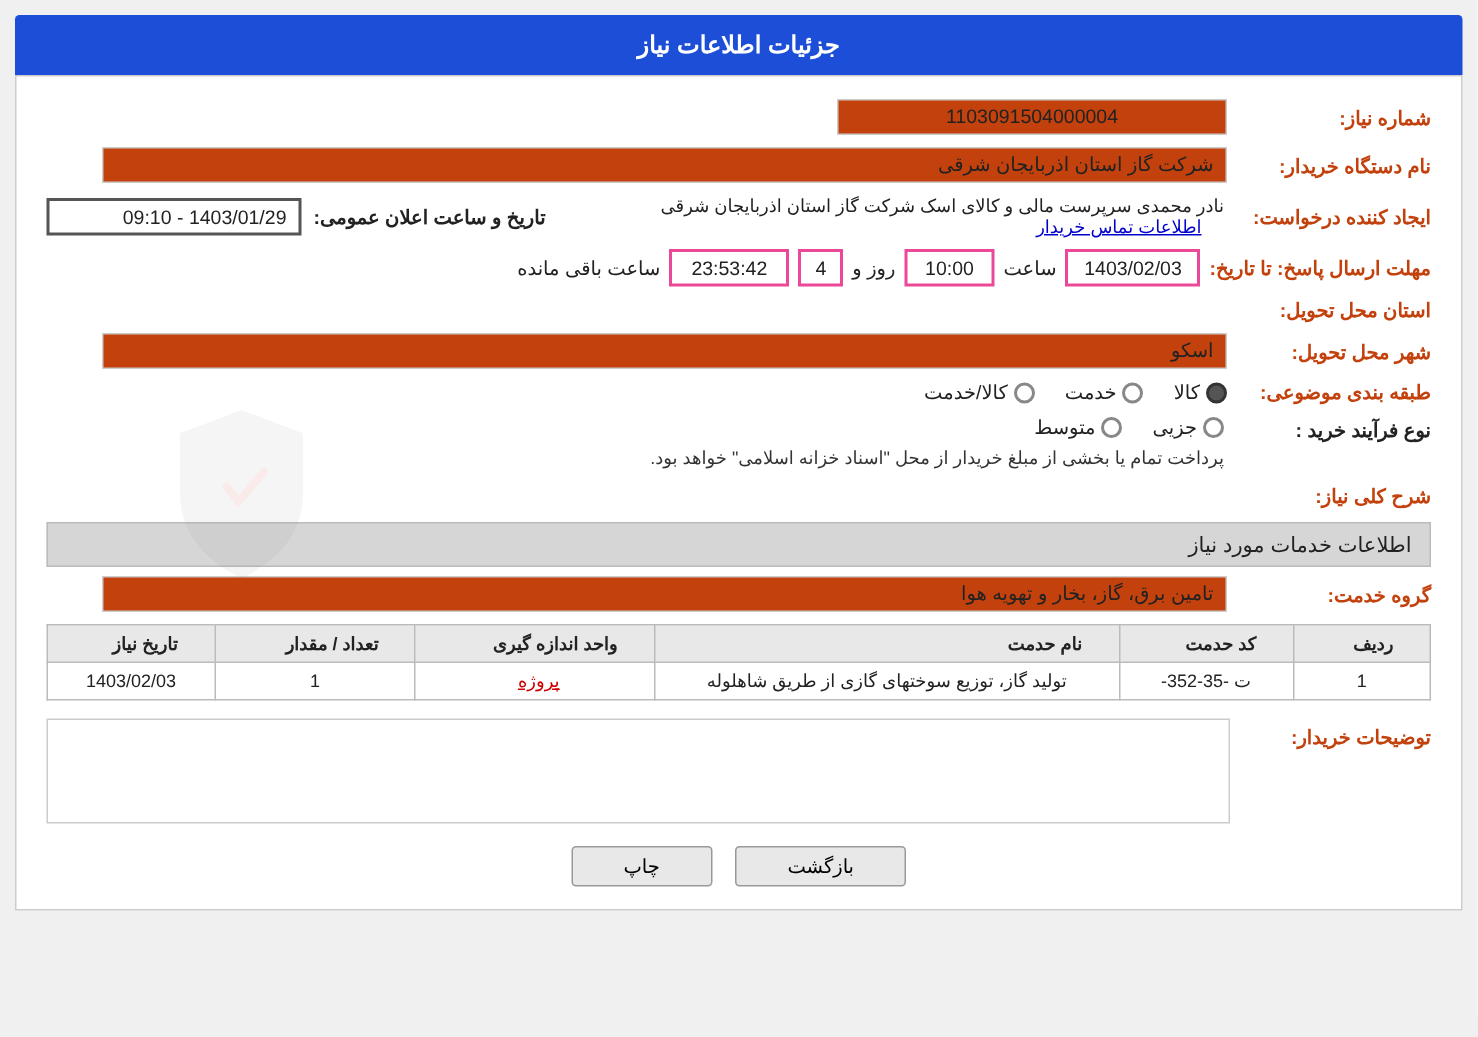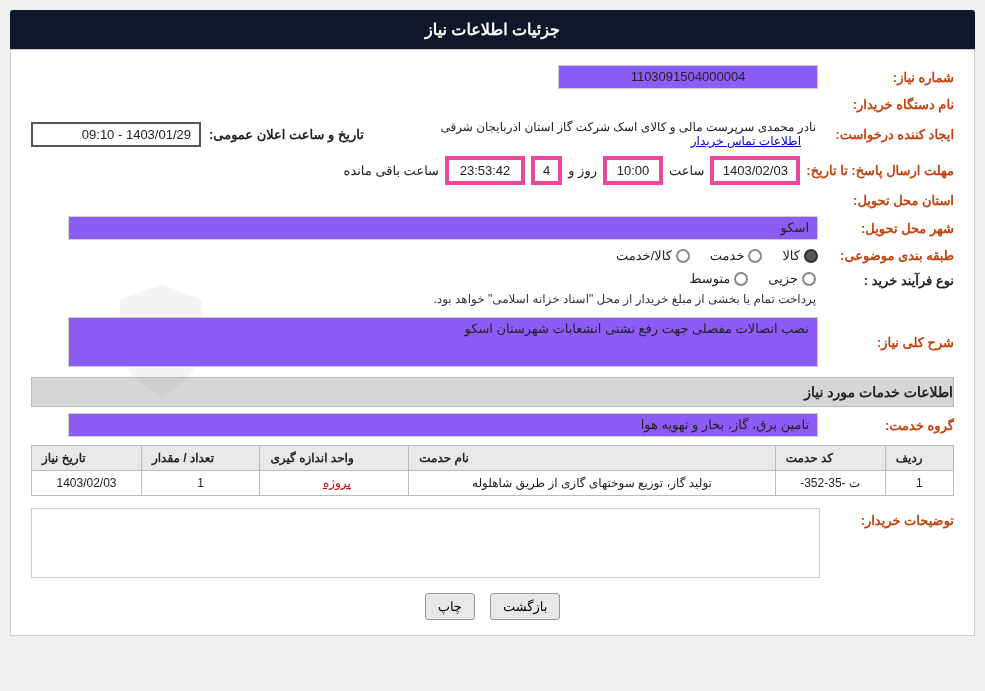--- a/index.html
+++ b/index.html
@@ -10,21 +10,21 @@
       font-size: 13px;
       color: #222;
     }
     .page-container {
       width: 985px;
       min-height: 691px;
       background: #f0f0f0;
       padding: 10px;
     }
     .header-bar {
-      background: #0f172a;
+      background: #1d4ed8;
       color: white;
       text-align: center;
       padding: 10px 0;
       font-size: 16px;
       font-weight: bold;
       border-radius: 3px 3px 0 0;
       margin-bottom: 0;
     }
     .main-card {
       background: #fff;
@@ -40,48 +40,48 @@
     .label-cell {
       color: #c2410c;
       font-weight: bold;
       white-space: nowrap;
       min-width: 130px;
       text-align: right;
       flex-shrink: 0;
     }
     .value-box {
       border: 1px solid #ccc;
-      background: #8b5cf6;
+      background: #c2410c;
       padding: 3px 8px;
       min-height: 24px;
       flex: 1;
       text-align: right;
       margin-left: 37px;
     }
     .datetime-label {
       font-weight: bold;
       white-space: nowrap;
     }
     .datetime-value {
       border: 1px solid #ccc;
       padding: 3px 8px;
       background: #fff;
       min-width: 170px;
       text-align: right;
     }
     .section-header {
       background: #d6d6d6;
-      padding: 6px 0;
-      font-weight: bold;
+      padding: 6px 12px;
+      font-weight: normal;
       font-size: 14px;
       margin: 10px 0 6px 0;
       border: 1px solid #bbb;
     }
     .inline-field {
-      border: 4px solid #ec4899;
+      border: 2px solid #ec4899;
       padding: 3px 8px;
       background: #fff;
       min-height: 24px;
     }
     .radio-group {
       display: flex;
       gap: 20px;
       align-items: center;
       direction: rtl;
     }
@@ -132,43 +132,43 @@
       resize: none;
     }
     .services-table {
       width: 100%;
       border-collapse: collapse;
       margin-top: 5px;
     }
     .services-table th {
       background: #e8e8e8;
       border: 1px solid #bbb;
-      padding: 5px 10px;
-      text-align: left;
+      padding: 5px 24px;
+      text-align: right;
       font-weight: bold;
       font-size: 12px;
     }
     .services-table td {
       border: 1px solid #bbb;
       padding: 5px 8px;
       text-align: center;
       font-size: 12px;
     }
     .services-table td.link-text {
       color: #cc0000;
       padding-left: 13px;
     }
     .btn-row {
       display: flex;
       justify-content: center;
       gap: 15px;
       margin-top: 15px;
     }
     .btn {
-      padding: 5px 12px;
+      padding: 5px 34px;
       font-size: 13px;
       cursor: pointer;
       border: 1px solid #999;
       background: #e8e8e8;
       border-radius: 3px;
     }
     .btn-print {
       background: #e8e8e8;
     }
     .btn-back {
@@ -195,20 +195,21 @@
   </div>
   <div class="main-card">
 
     <div class="info-row">
       <span class="label-cell">شماره نیاز:</span>
       <div class="value-box" style="max-width:260px;text-align:center;">1103091504000004</div>
     </div>
 
     <div class="info-row">
       <span class="label-cell">نام دستگاه خریدار:</span>
+      <div class="value-box">شرکت گاز استان اذربایجان شرقی</div>
     </div>
 
     <div style="display:flex; align-items:center; gap:8px; margin-bottom:8px;">
       <span class="label-cell">ایجاد کننده درخواست:</span>
       <div style="flex:1; text-align:right; font-size:12px;">
         <span>نادر محمدی سرپرست مالی و کالای اسک شرکت گاز استان اذربایجان شرقی</span>
         <span class="contact-link" style="margin-right:15px;margin-top:36px;">اطلاعات تماس خریدار</span>
       </div>
       <span class="datetime-label" style="margin-right:10px;">تاریخ و ساعت اعلان عمومی:</span>
       <div class="datetime-value" style="border:2px solid #555; font-size:13px;">1403/01/29 - 09:10</div>
@@ -272,21 +273,20 @@
     <div style="position:relative; margin-bottom:8px;">
 
       <div style="position:absolute; left:80px; top:50%; transform:translateY(-50%); opacity:0.08; z-index:0; pointer-events:none;">
         <svg width="100" height="120" viewBox="0 0 100 120">
           <path d="M50 5 L90 20 L90 60 Q90 95 50 115 Q10 95 10 60 L10 20 Z" fill="#888" stroke="#888" stroke-width="2"></path>
           <path d="M40 55 L48 65 L65 45" stroke="#cc0000" stroke-width="5" fill="none" stroke-linecap="round"></path>
         </svg>
       </div>
       <div class="info-row" style="position:relative;z-index:1;">
         <span class="label-cell">شرح کلی نیاز:</span>
-        <div class="value-box" style="min-height:50px;">نصب اتصالات مفصلی جهت رفع نشتی انشعابات شهرستان اسکو</div>
       </div>
     </div>
 
     <div class="section-header">اطلاعات خدمات مورد نیاز</div>
 
     <div class="info-row">
       <span class="label-cell">گروه خدمت:</span>
       <div class="value-box">تامین برق، گاز، بخار و تهویه هوا</div>
     </div>
 

